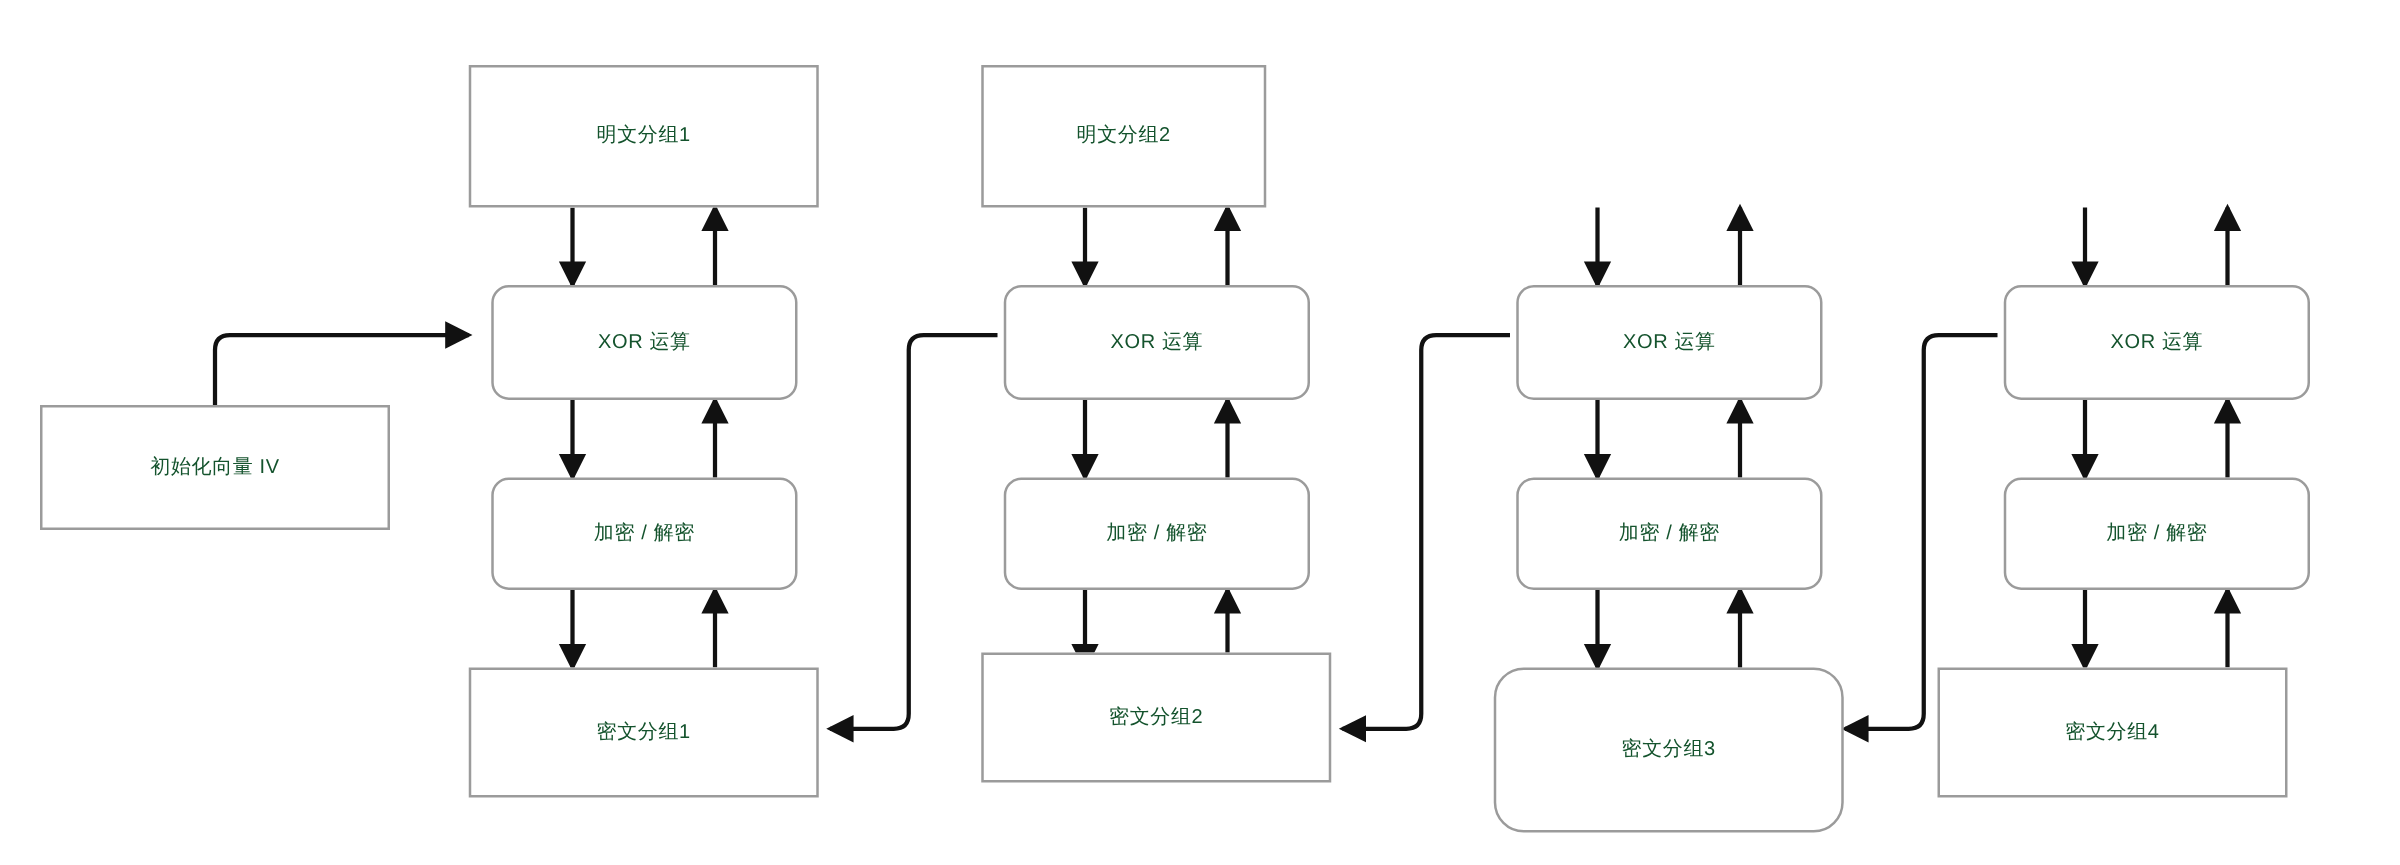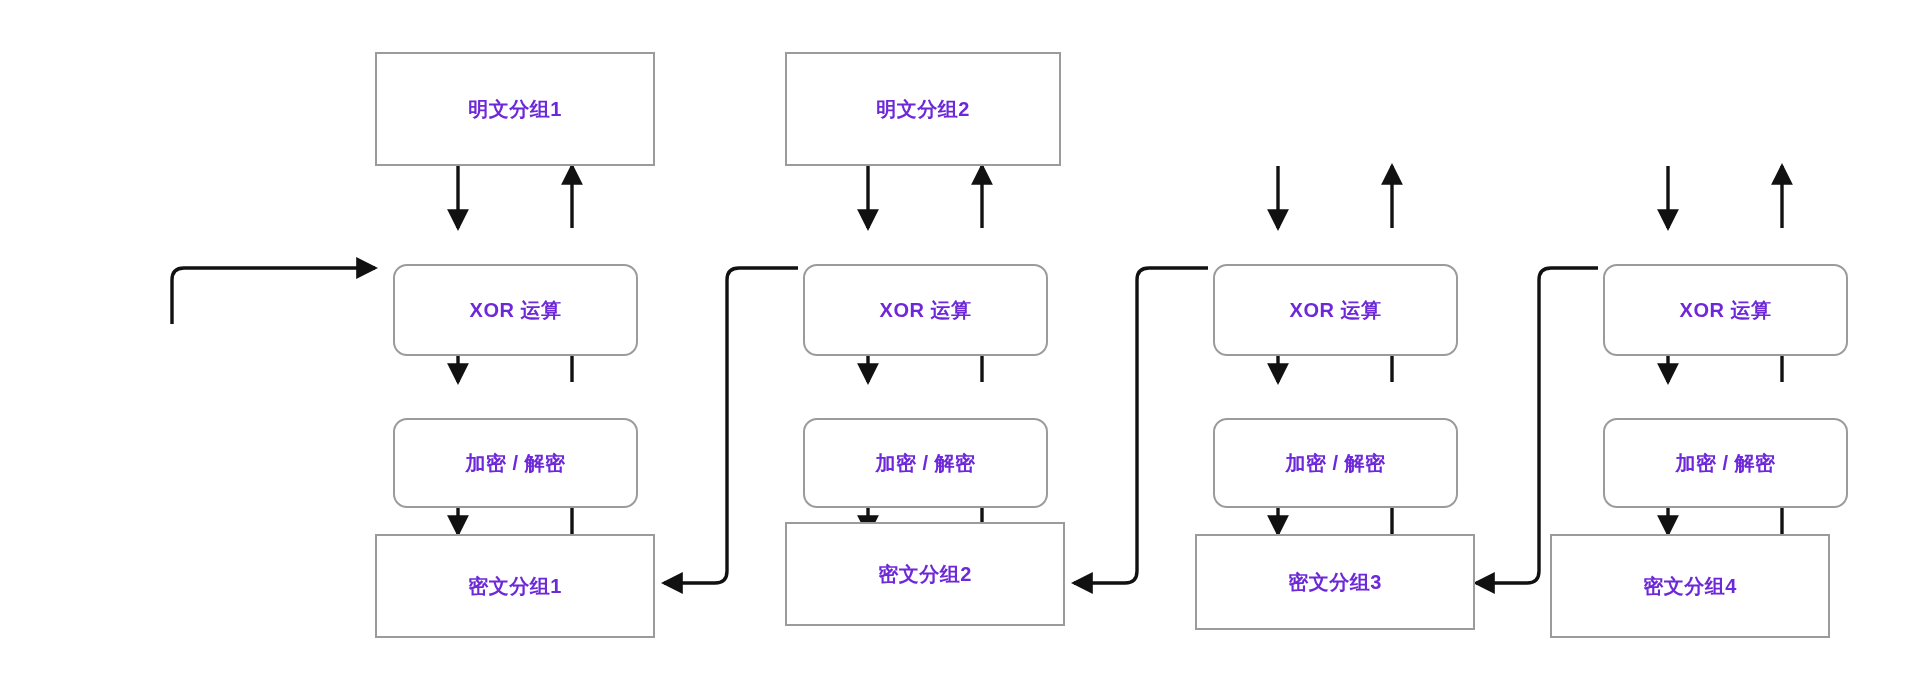--- a/index.html
+++ b/index.html
@@ -24,30 +24,28 @@
     pointer-events: none;
   }
   .node {
     position: absolute;
     box-sizing: border-box;
     background: #ffffff;
     border: 2px solid #9b9b9b;
     display: flex;
     align-items: center;
     justify-content: center;
-    color: #6d28d9;
-    font-size: 20px;
+    color: #14532d;
+    font-size: 16px;
     line-height: 1.2;
     letter-spacing: 0.5px;
     z-index: 3;
-    font-weight: bold;
   }
   .node.rounded {
     border-radius: 14px;
-    margin-top: 36px;
   }
   .node-label {
     white-space: nowrap;
   }
 </style>
 </head>
 <body>
 
 <div id="canvas">
 
@@ -99,54 +97,57 @@
       <path d="M 1668 320 L 1668 382" marker-end="url(#arrow)"></path>
       <path d="M 1782 382 L 1782 320" marker-end="url(#arrow)"></path>
 
       <path d="M 1668 472 L 1668 534" marker-end="url(#arrow)"></path>
       <path d="M 1782 534 L 1782 472" marker-end="url(#arrow)"></path>
 
       <path d="M 1598 268 L 1551 268 Q 1539 268 1539 280 L 1539 571 Q 1539 583 1527 583 L 1476 583" marker-end="url(#arrow)"></path>
     </g>
   </svg>
 
+  <div class="node" style="left:32px; top:324px; width:280px; height:100px;">
+    <span class="node-label">初始化向量 IV</span>
+  </div>
 
   <div class="node" style="left:375px; top:52px; width:280px; height:114px;">
     <span class="node-label">明文分组1</span>
   </div>
   <div class="node rounded" style="left:393px; top:228px; width:245px; height:92px;">
     <span class="node-label">XOR 运算</span>
   </div>
   <div class="node rounded" style="left:393px; top:382px; width:245px; height:90px;">
     <span class="node-label">加密 / 解密</span>
   </div>
   <div class="node" style="left:375px; top:534px; width:280px; height:104px;">
     <span class="node-label">密文分组1</span>
   </div>
 
-  <div class="node" style="left:785px; top:52px; width:276px; height:114px;align-items:center;">
+  <div class="node" style="left:785px; top:52px; width:228px; height:114px;align-items:center;">
     <span class="node-label">明文分组2</span>
   </div>
   <div class="node rounded" style="left:803px; top:228px; width:245px; height:92px;">
     <span class="node-label">XOR 运算</span>
   </div>
   <div class="node rounded" style="left:803px; top:382px; width:245px; height:90px;">
     <span class="node-label">加密 / 解密</span>
   </div>
   <div class="node" style="left:785px; top:522px; width:280px; height:104px;">
     <span class="node-label">密文分组2</span>
   </div>
 
   <div class="node rounded" style="left:1213px; top:228px; width:245px; height:92px;">
     <span class="node-label">XOR 运算</span>
   </div>
   <div class="node rounded" style="left:1213px; top:382px; width:245px; height:90px;">
     <span class="node-label">加密 / 解密</span>
   </div>
-  <div class="node" style="left:1195px; top:534px; width:280px; height:96px;">
+  <div class="node" style="left:1195px; top:534px; width:280px; height:132px;border-radius:24px;">
     <span class="node-label">密文分组3</span>
   </div>
 
   <div class="node rounded" style="left:1603px; top:228px; width:245px; height:92px;">
     <span class="node-label">XOR 运算</span>
   </div>
   <div class="node rounded" style="left:1603px; top:382px; width:245px; height:90px;">
     <span class="node-label">加密 / 解密</span>
   </div>
   <div class="node" style="left:1550px; top:534px; width:280px; height:104px;">

